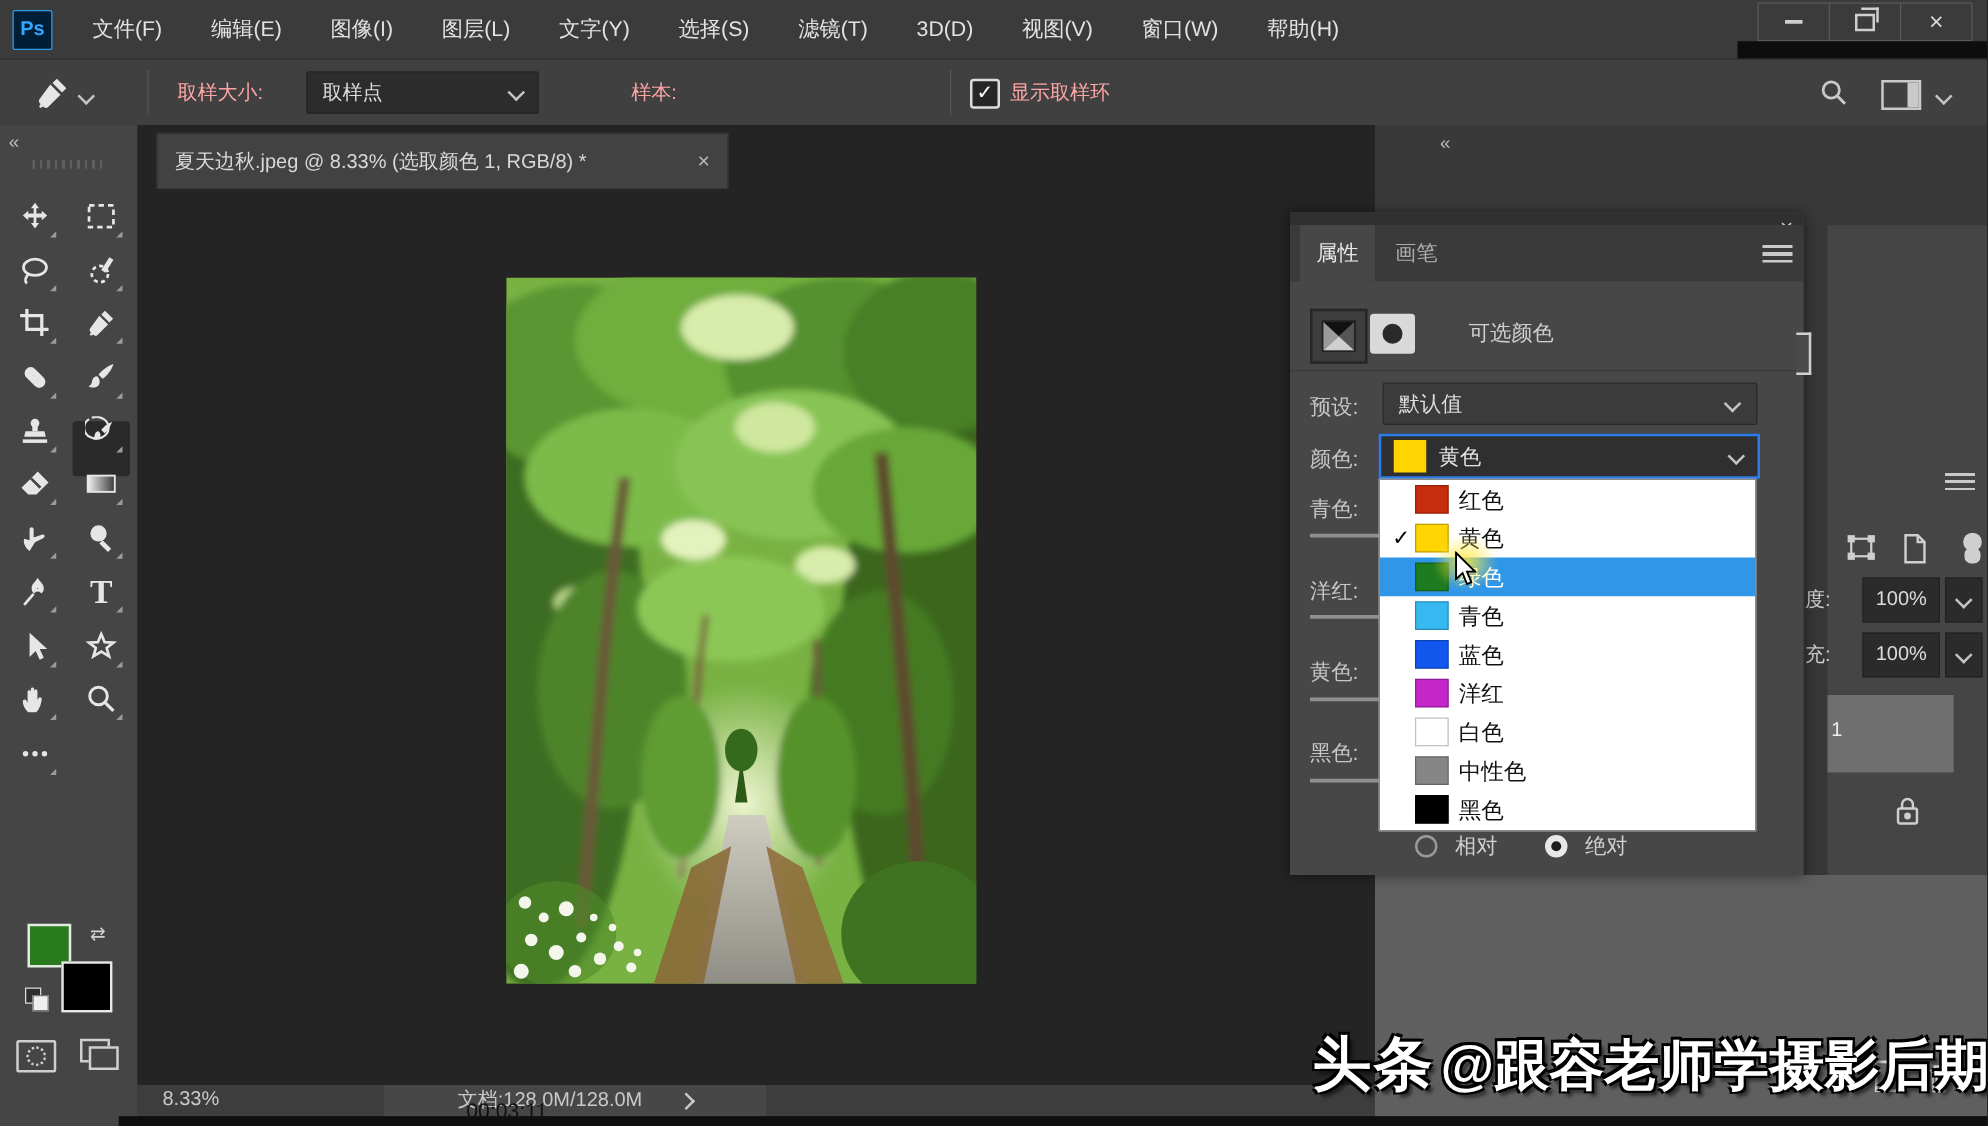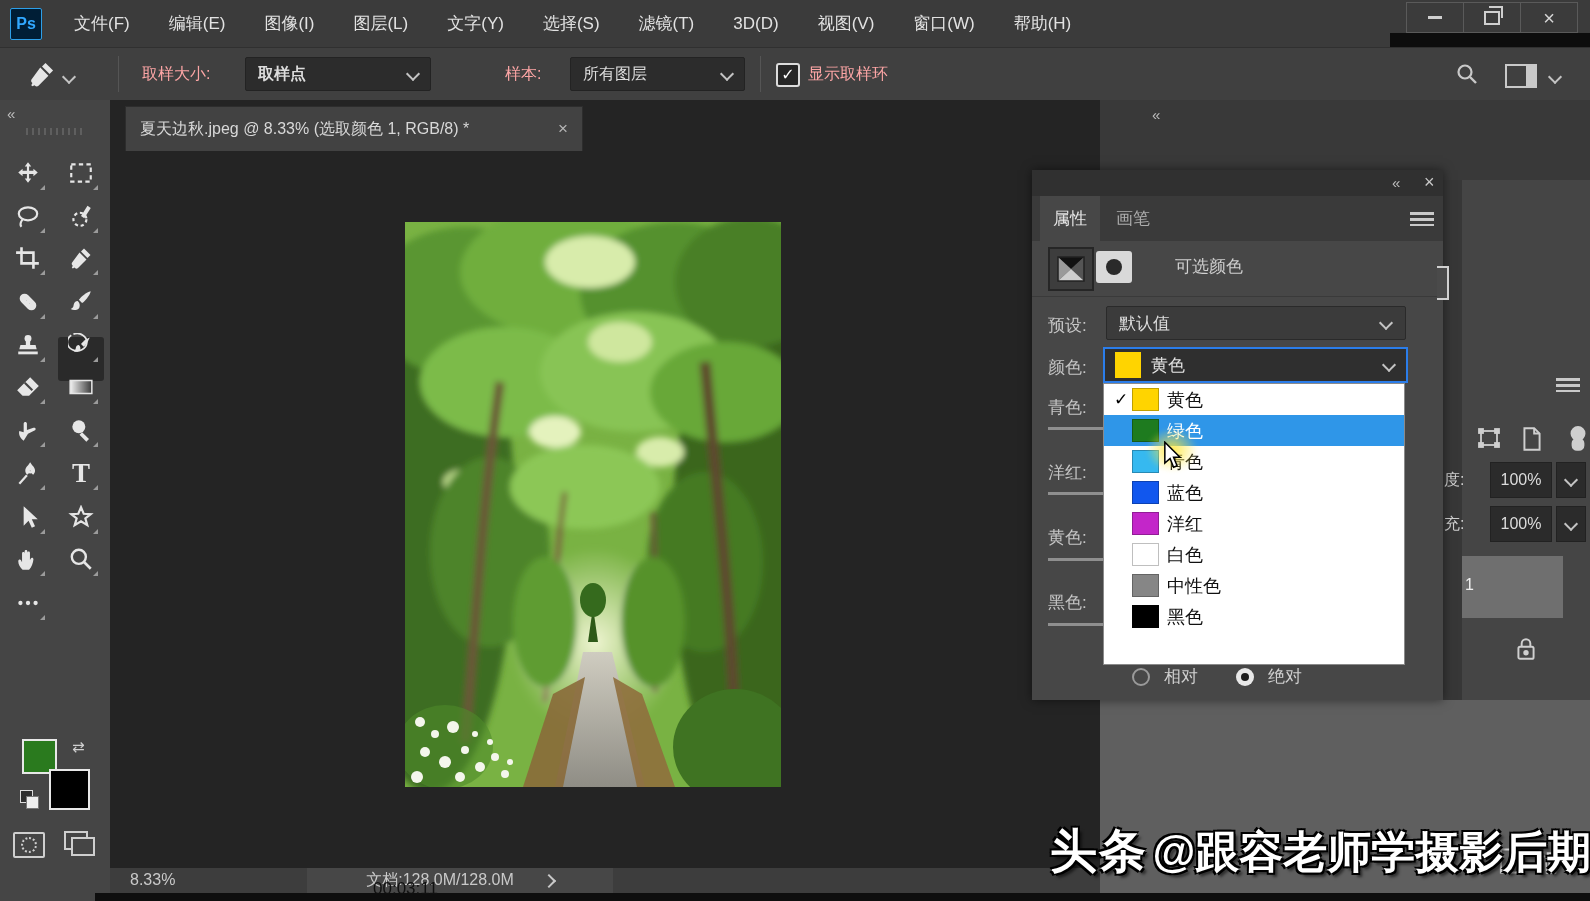--- a/index.html
+++ b/index.html
@@ -67,21 +67,21 @@
   .dockBottom{left:1100px;top:700px;width:490px;height:193px;background:#5f5f5f;}
   .hamb{width:24px;height:14px;background:repeating-linear-gradient(#c9c9c9 0 2.5px,transparent 2.5px 6px);}
   .field{position:absolute;background:#2b2b2b;border:1px solid #222;color:#dcdcdc;font-size:16px;display:flex;align-items:center;justify-content:center;}
   .chevBox{position:absolute;background:#2b2b2b;border:1px solid #222;display:flex;align-items:center;justify-content:center;}
   .layerRow{position:absolute;left:1462px;top:556px;width:101px;height:62px;background:#6f6f6f;color:#eee;font-size:16px;}
   .rcLabel{position:absolute;font-size:16px;color:#cfcfcf;}
   .icon-sm svg{stroke:#cfcfcf;fill:none;stroke-width:1.8;}
   
   .propPanel{left:1032px;top:170px;width:411px;height:530px;background:#474747;z-index:20;box-shadow:0 0 10px rgba(0,0,0,.5);}
   .propHead{position:absolute;left:0;top:0;width:100%;height:26px;background:#303030;}
-  .propTabsStrip{position:absolute;left:0;top:26px;width:100%;height:45px;background:#3a3a3a;}
+  .propTabsStrip{position:absolute;left:0;top:10px;width:100%;height:45px;background:#3a3a3a;}
   .propTab{position:absolute;top:0;height:45px;display:flex;align-items:center;justify-content:center;font-size:17px;}
   .maskIcon{position:absolute;left:16px;top:77px;width:42px;height:40px;background:#3d3d3d;border:2px solid #262626;display:flex;align-items:center;justify-content:center;}
   .circIcon{position:absolute;left:64px;top:81px;width:36px;height:32px;background:#d9d9d9;border-radius:3px;display:flex;align-items:center;justify-content:center;}
   .circIcon i{width:16px;height:16px;background:#2a2a2a;border-radius:50%;}
   .propDivider{position:absolute;left:0;top:126px;width:100%;height:1px;background:#3a3a3a;}
   .pLabel{position:absolute;font-size:17px;color:#c6c6c6;}
   .pSelect{position:absolute;background:#3b3b3b;border:1px solid #2a2a2a;border-radius:2px;height:34px;display:flex;align-items:center;
            font-size:17px;color:#dcdcdc;padding:14px 12px;box-sizing:border-box;}
   .colorSelect{position:absolute;background:#2f2f2f;border:2px solid var(--accent-focus,#2b7de9);height:36px;display:flex;align-items:center;
            font-size:17px;color:#e3e3e3;padding:0 10px;box-sizing:border-box;}
@@ -143,29 +143,25 @@
   <div class="abs optionsbar">
     <div class="abs" style="left:28px;top:12px;">
       <svg width="28" height="28" viewBox="0 0 24 24">
           <path class="fill" fill="#e6e6e6" d="M15 2.5l6.5 6.5-3 3-6.5-6.5z"></path>
           <path fill="#e6e6e6" d="M10.5 6.5l7 7-8.5 8.5c-.9.9-2.2.9-3 0l-.4-.4-1.8 1-1-1 1-1.8-.5-.5c-.8-.8-.8-2.1 0-3z"></path>
         </svg>
     </div>
     <span class="chev abs" style="left:64px;top:24px;"></span>
     <div class="vdiv" style="left:118px;"></div>
     <div class="obLabel" style="left:142px;">取样大小:</div>
-    <div class="select" style="left:245px;top:9px;width:186px;font-weight:bold;">
+    <div class="select" style="left:245px;top:9px;width:186px;">
       <span>取样点</span>
       <span class="chev"></span>
     </div>
     <div class="obLabel" style="left:505px;">样本:</div>
-    <div class="select" style="left:570px;top:9px;width:175px;">
-      <span>所有图层</span>
-      <span class="chev"></span>
-    </div>
     <div class="vdiv" style="left:760px;"></div>
     <div class="checkbox" style="left:776px;top:15px;">
       <span>✓</span>
     </div>
     <div class="obLabel" style="left:808px;">显示取样环</div>
     <div class="abs" style="left:1455px;top:14px;">
       <svg width="24" height="24" viewBox="0 0 24 24">
           <circle cx="10" cy="10" r="6.5" stroke="#c9c9c9" stroke-width="2.2" fill="none"></circle>
           <path d="M15 15l6 6" stroke="#c9c9c9" stroke-width="2.4"></path>
         </svg>
@@ -541,20 +537,25 @@
       <span style="font-size:17px;color:#d0d0d0;">相对</span>
       <span class="radio on" style="margin-left:24px;">
           <i></i>
         </span>
       <span style="font-size:17px;color:#d0d0d0;">绝对</span>
     </div>
   </div>
 
   <div class="abs popup">
     <div class="pRow">
+      <span class="ck"></span>
+        <span class="sw" style="background-color: rgb(198, 45, 12);"></span>
+        <span>红色</span>
+      </div>
+    <div class="pRow">
       <span class="ck">✓</span>
         <span class="sw" style="background-color: rgb(255, 212, 0);"></span>
         <span>黄色</span>
       </div>
     <div class="pRow hl">
       <span class="ck"></span>
         <span class="sw" style="background-color: rgb(30, 123, 31);"></span>
         <span>绿色</span>
       </div>
     <div class="pRow">

